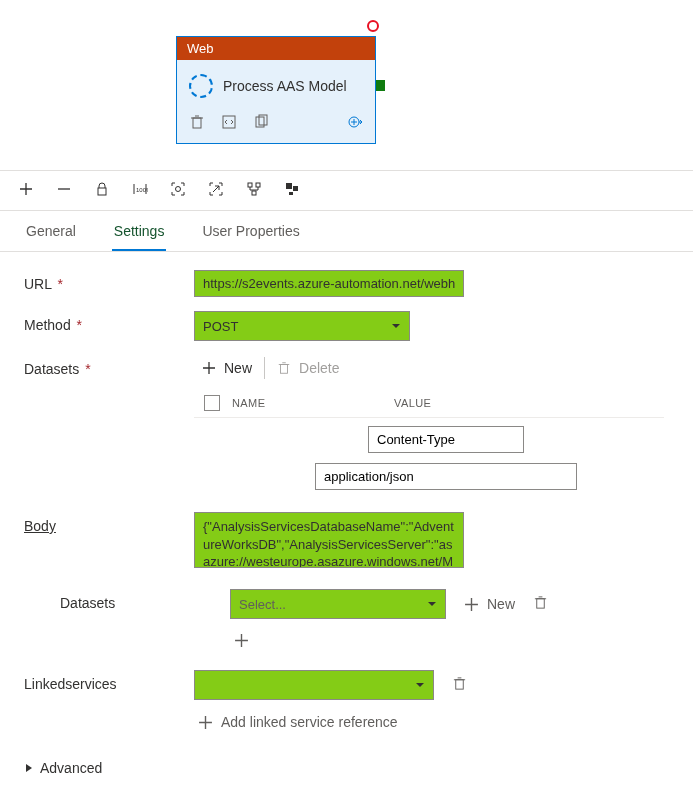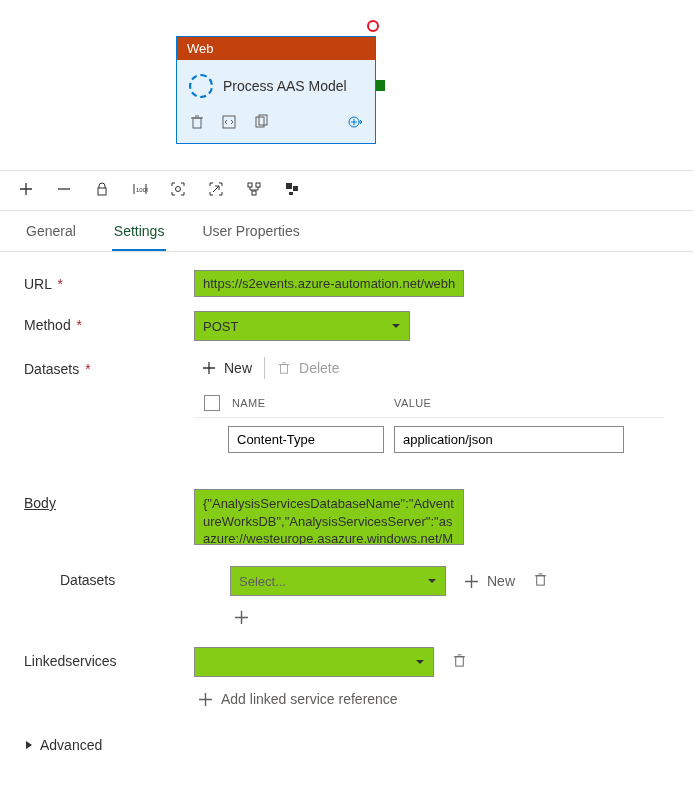--- a/index.html
+++ b/index.html
@@ -35,24 +35,24 @@
 
   .headers-toolbar { display: flex; align-items: center; gap: 12px; padding: 2px 0 10px 8px; }
   .ht-btn { display: flex; align-items: center; gap: 8px; color: #323130; font-size: 14px; }
   .ht-btn.disabled { color: #a19f9d; }
   .hdr-divider { width: 1px; height: 22px; background: #c8c6c4; }
   .headers-table { width: 100%; max-width: 470px; }
   .th-row { display: flex; align-items: center; gap: 12px; padding: 6px 10px; border-bottom: 1px solid #edebe9; }
   .checkbox { width: 16px; height: 16px; border: 1px solid #8a8886; }
   .th { font-size: 11px; color: #605e5c; letter-spacing: 0.4px; }
   .th.name { width: 150px; }
-  .td-row { display: flex; align-items: center; gap: 10px; padding: 8px 0 0 34px; }
+  .td-row { display: flex; align-items: center; gap: 10px; padding: 8px 0 0 34px; flex-direction: column; }
   .td-input { border: 1px solid #8a8886; padding: 5px 8px; font-size: 13px; }
   .td-input.name { width: 156px; }
-  .td-input.value { width: 230px; }
+  .td-input.value { width: 262px; }
 
   .inline-actions { display: flex; align-items: center; gap: 18px; }
   .link-btn { display: flex; align-items: center; gap: 8px; font-size: 14px; color: #605e5c; cursor: pointer; }
   .link-btn svg { width: 15px; height: 15px; }
   .below-link { margin-top: 14px; margin-left: 4px; }
 
   .adv { display: flex; align-items: center; gap: 6px; padding: 8px 24px 16px 24px; font-size: 14px; color: #323130; cursor: pointer; }
   .adv svg { width: 10px; height: 10px; }
 </style>
 </head>
@@ -178,21 +178,21 @@
           <div class="th">VALUE</div>
         </div>
         <div class="td-row">
           <input class="td-input name" value="Content-Type" style="">
           <input class="td-input value" value="application/json" style="">
         </div>
       </div>
     </div>
   </div>
 
-  <div class="row" style="margin-top:36px;text-decoration:underline;">
+  <div class="row" style="margin-top:22px;text-decoration:underline;">
     <div class="label">Body</div>
     <div class="controls">
       <textarea class="textarea" style="">{"AnalysisServicesDatabaseName":"AdventureWorksDB","AnalysisServicesServer":"asazure://westeurope.asazure.windows.net/MyAn</textarea>
     </div>
   </div>
 
   <div class="row" style="margin-top:18px;margin-left:36px;">
     <div class="label">Datasets</div>
     <div class="controls">
       <div class="inline-actions">

